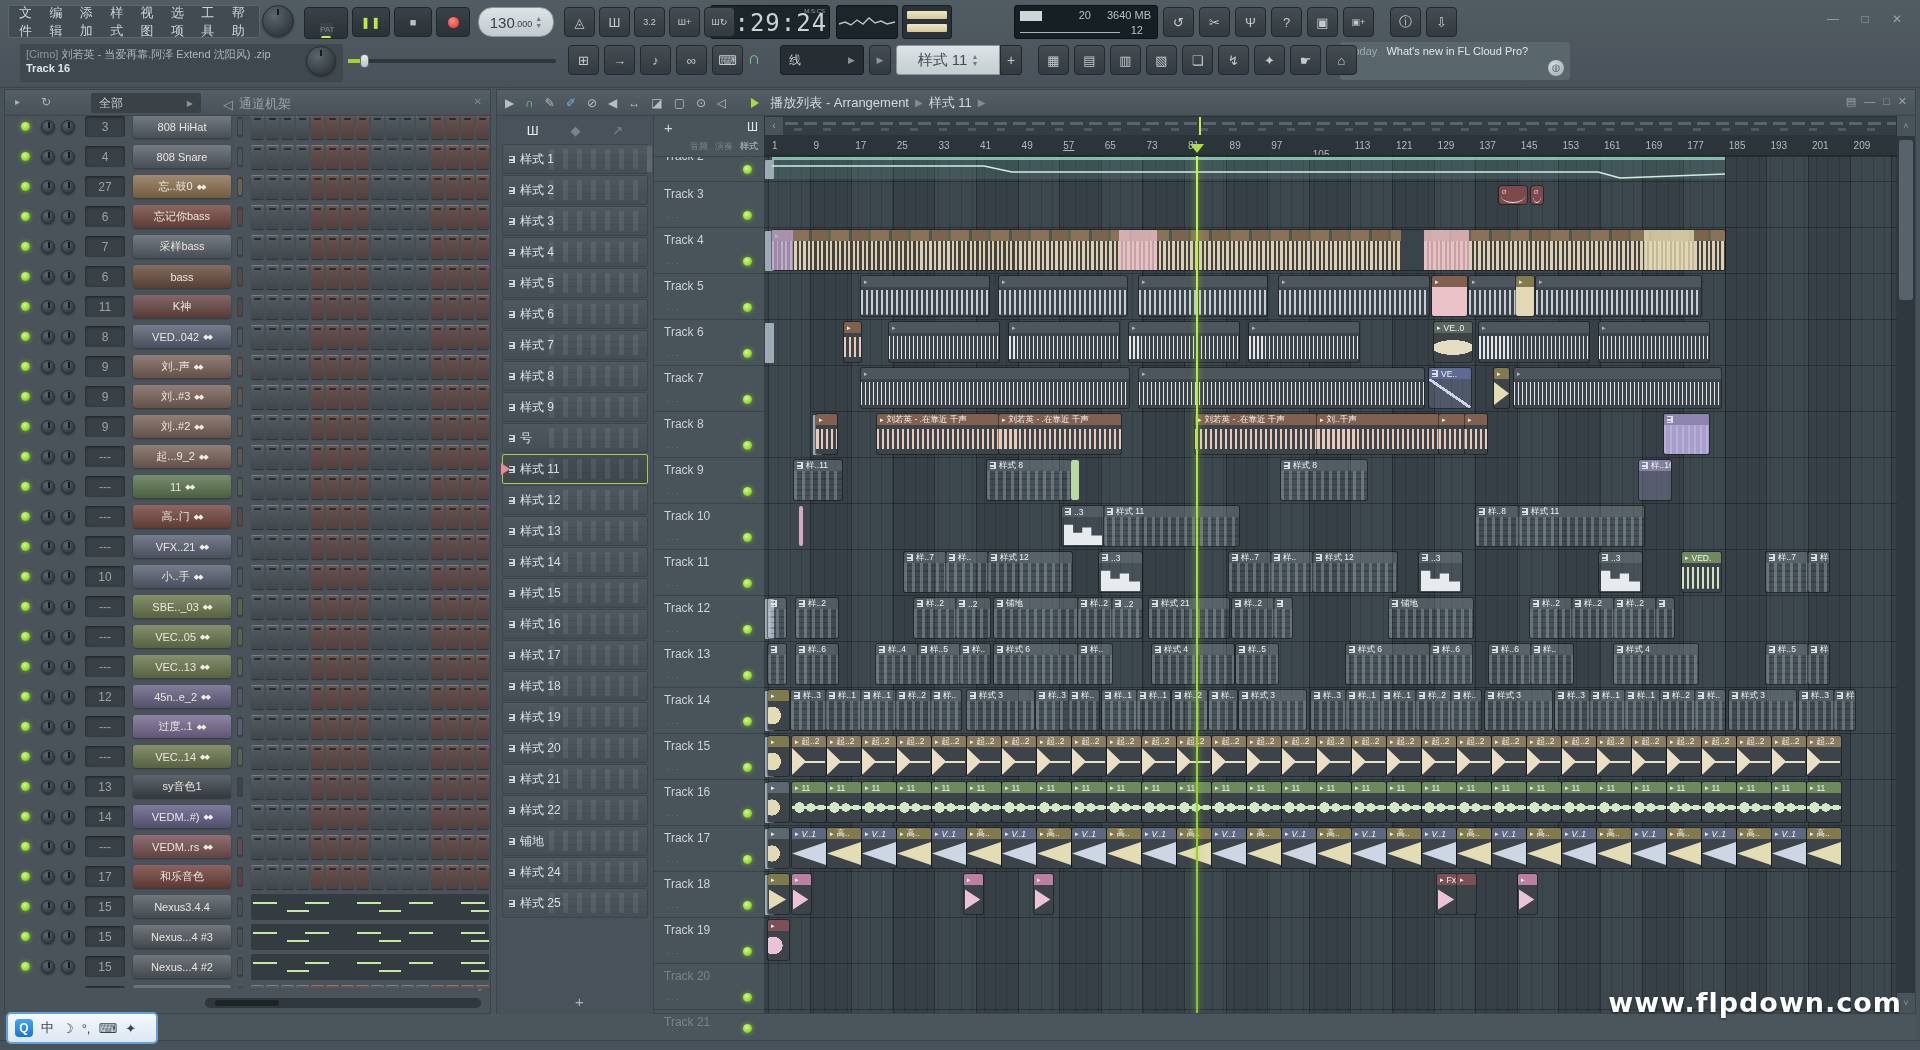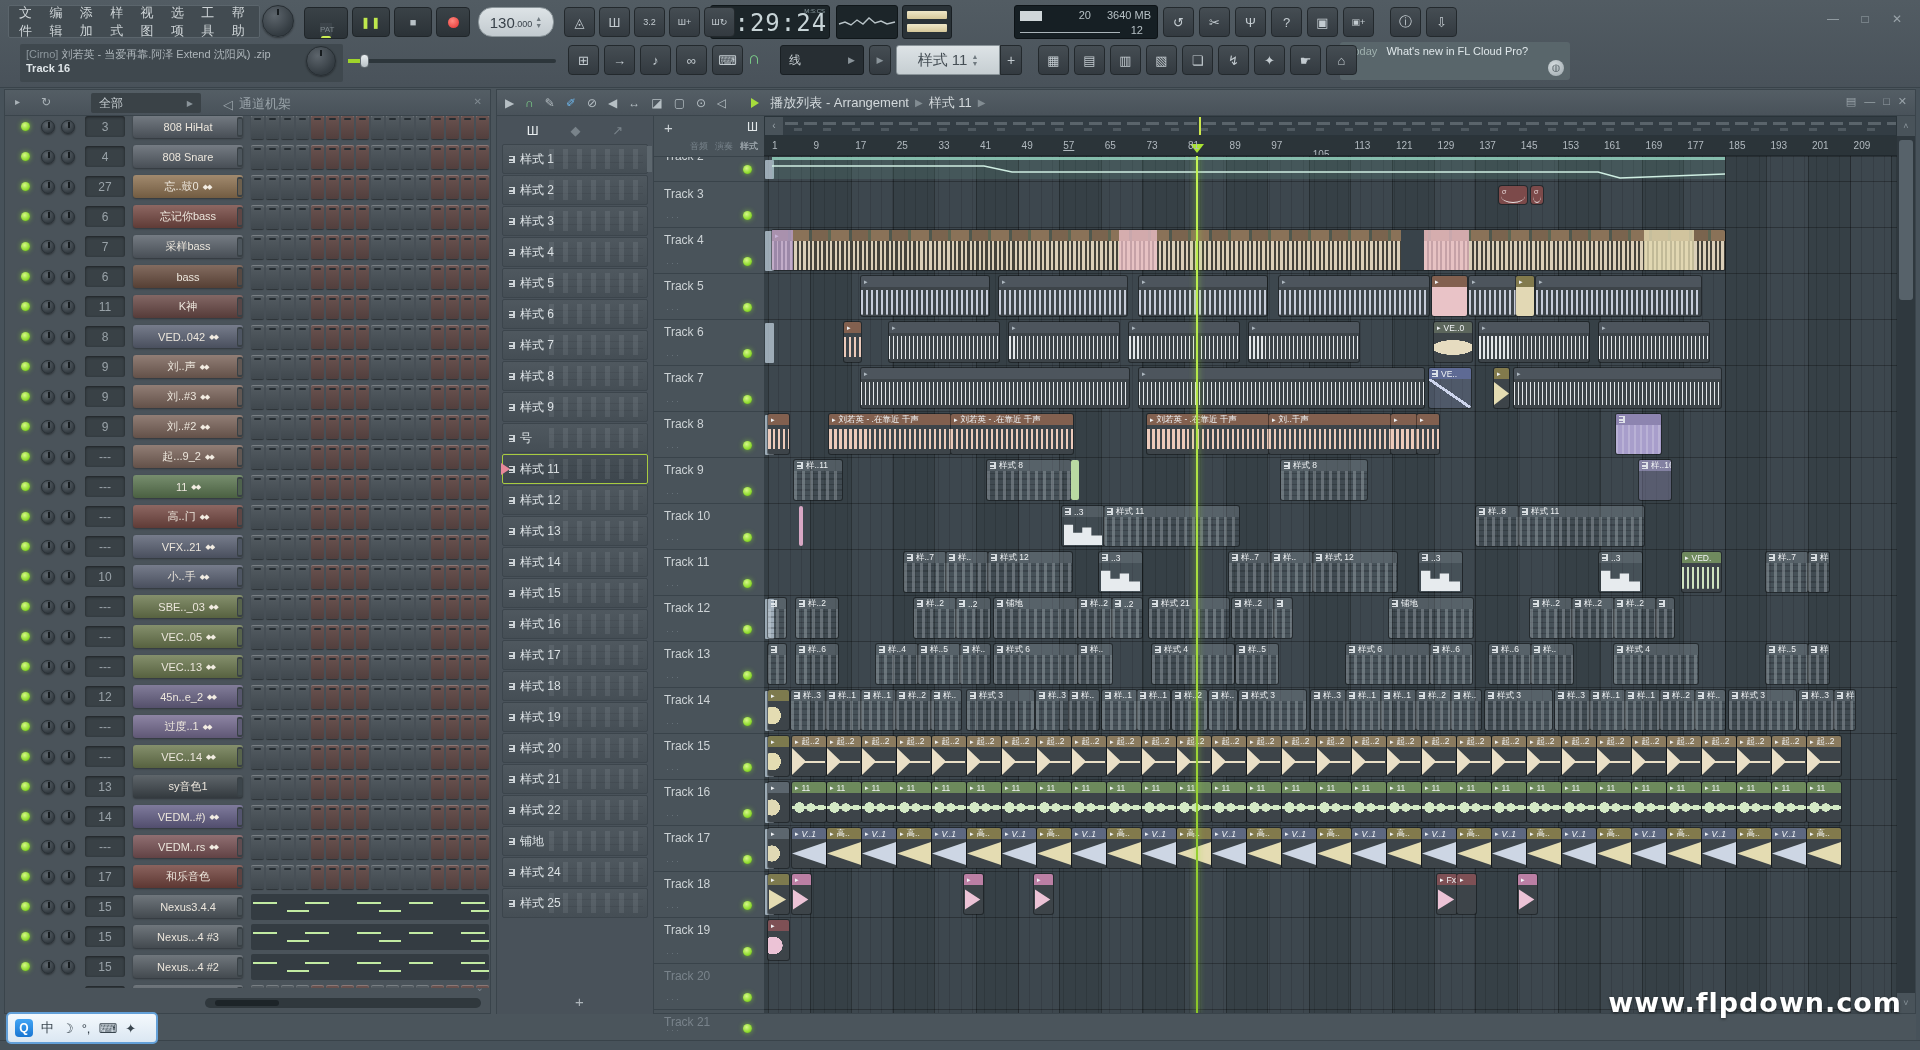--- a/index.html
+++ b/index.html
@@ -91,21 +91,21 @@
   #racktitle { position:absolute; left:218px; top:5px; font-size:13px; color:#9aa4aa; display:flex; gap:6px; align-items:center; }
   #rackx { position:absolute; right:8px; top:6px; font-size:10px; color:#7f8990; }
   #chanlist { position:absolute; left:0; top:26px; width:100%; height:872px; overflow:hidden; }
   .chrow { position:relative; width:100%; height:30px; }
   .chrow .led { position:absolute; left:16px; top:10px; width:9px; height:9px; border-radius:50%;
     background:radial-gradient(circle at 40% 35%,#d8f78a,#8fdc2e 60%,#569417); box-shadow:0 0 5px rgba(140,220,50,.7); }
   .chrow .k { position:absolute; top:8px; width:14px; height:14px; }
   .chrow .numbox { position:absolute; left:80px; top:4px; width:40px; height:21px; background:#394146;
     border-radius:3px; box-shadow:inset 0 1px 3px rgba(0,0,0,.5); color:#99a2a8; font-size:12px;
     display:flex; align-items:center; justify-content:center; }
-  .chrow .namebtn { position:absolute; left:128px; top:3px; width:110px; height:23px; border-radius:3px;
+  .chrow .namebtn { position:absolute; left:128px; top:3px; width:98px; height:23px; border-radius:3px;
     background-image:linear-gradient(rgba(255,255,255,.16),rgba(0,0,0,.2)); box-shadow:0 1px 2px rgba(0,0,0,.35);
     color:#ece6dc; font-size:11px; display:flex; align-items:center; justify-content:center; gap:4px; overflow:hidden; white-space:nowrap; }
   .chrow .namebtn .wv { font-size:7px; color:#f2ece2; letter-spacing:-1px; }
   .chrow .peak { position:absolute; left:232px; top:5px; width:6px; height:20px; background:#394146; border-radius:2px; overflow:hidden; }
   .chrow .peak i { position:absolute; left:1px; right:1px; top:2px; bottom:2px; border-radius:1px; opacity:.6; }
   .steps { position:absolute; left:246px; top:3px; width:238px; height:24px; display:flex; gap:2px; }
   .st { width:13px; height:24px; border-radius:2px; background:linear-gradient(#545c62,#40484e);
     box-shadow:inset 0 1px 0 rgba(255,255,255,.22), 0 1px 1px rgba(0,0,0,.4); position:relative; }
   .st:after { content:""; position:absolute; left:3px; top:3px; right:3px; height:2px; background:#262d32; border-radius:1px; }
   .st.acc { background:linear-gradient(#6b5350,#523f3d); }
@@ -1798,21 +1798,21 @@
               </div>
               <div class="bd"></div>
             </div>
             <div class="clip wstripe2" style="left: 750px; width: 207px;">
               <div class="hd">
                 <span class="ar">▸</span>
               </div>
               <div class="bd"></div>
             </div>
           </div>
-          <div class="trow" style="top: 255px; height: 46px;">
+          <div class="trow" style="top: 255px; height: 46px; margin-left: 48px;">
             <div class="tstrip" style="height: 40px;"></div>
             <div class="clip audio" style="left: 4px; width: 21px;">
               <div class="hd">
                 <span class="ar">▸</span>
               </div>
               <div class="bd"></div>
             </div>
             <div class="clip audio" style="left: 65px; width: 122px;">
               <div class="hd">
                 <span class="ar">▸</span>

